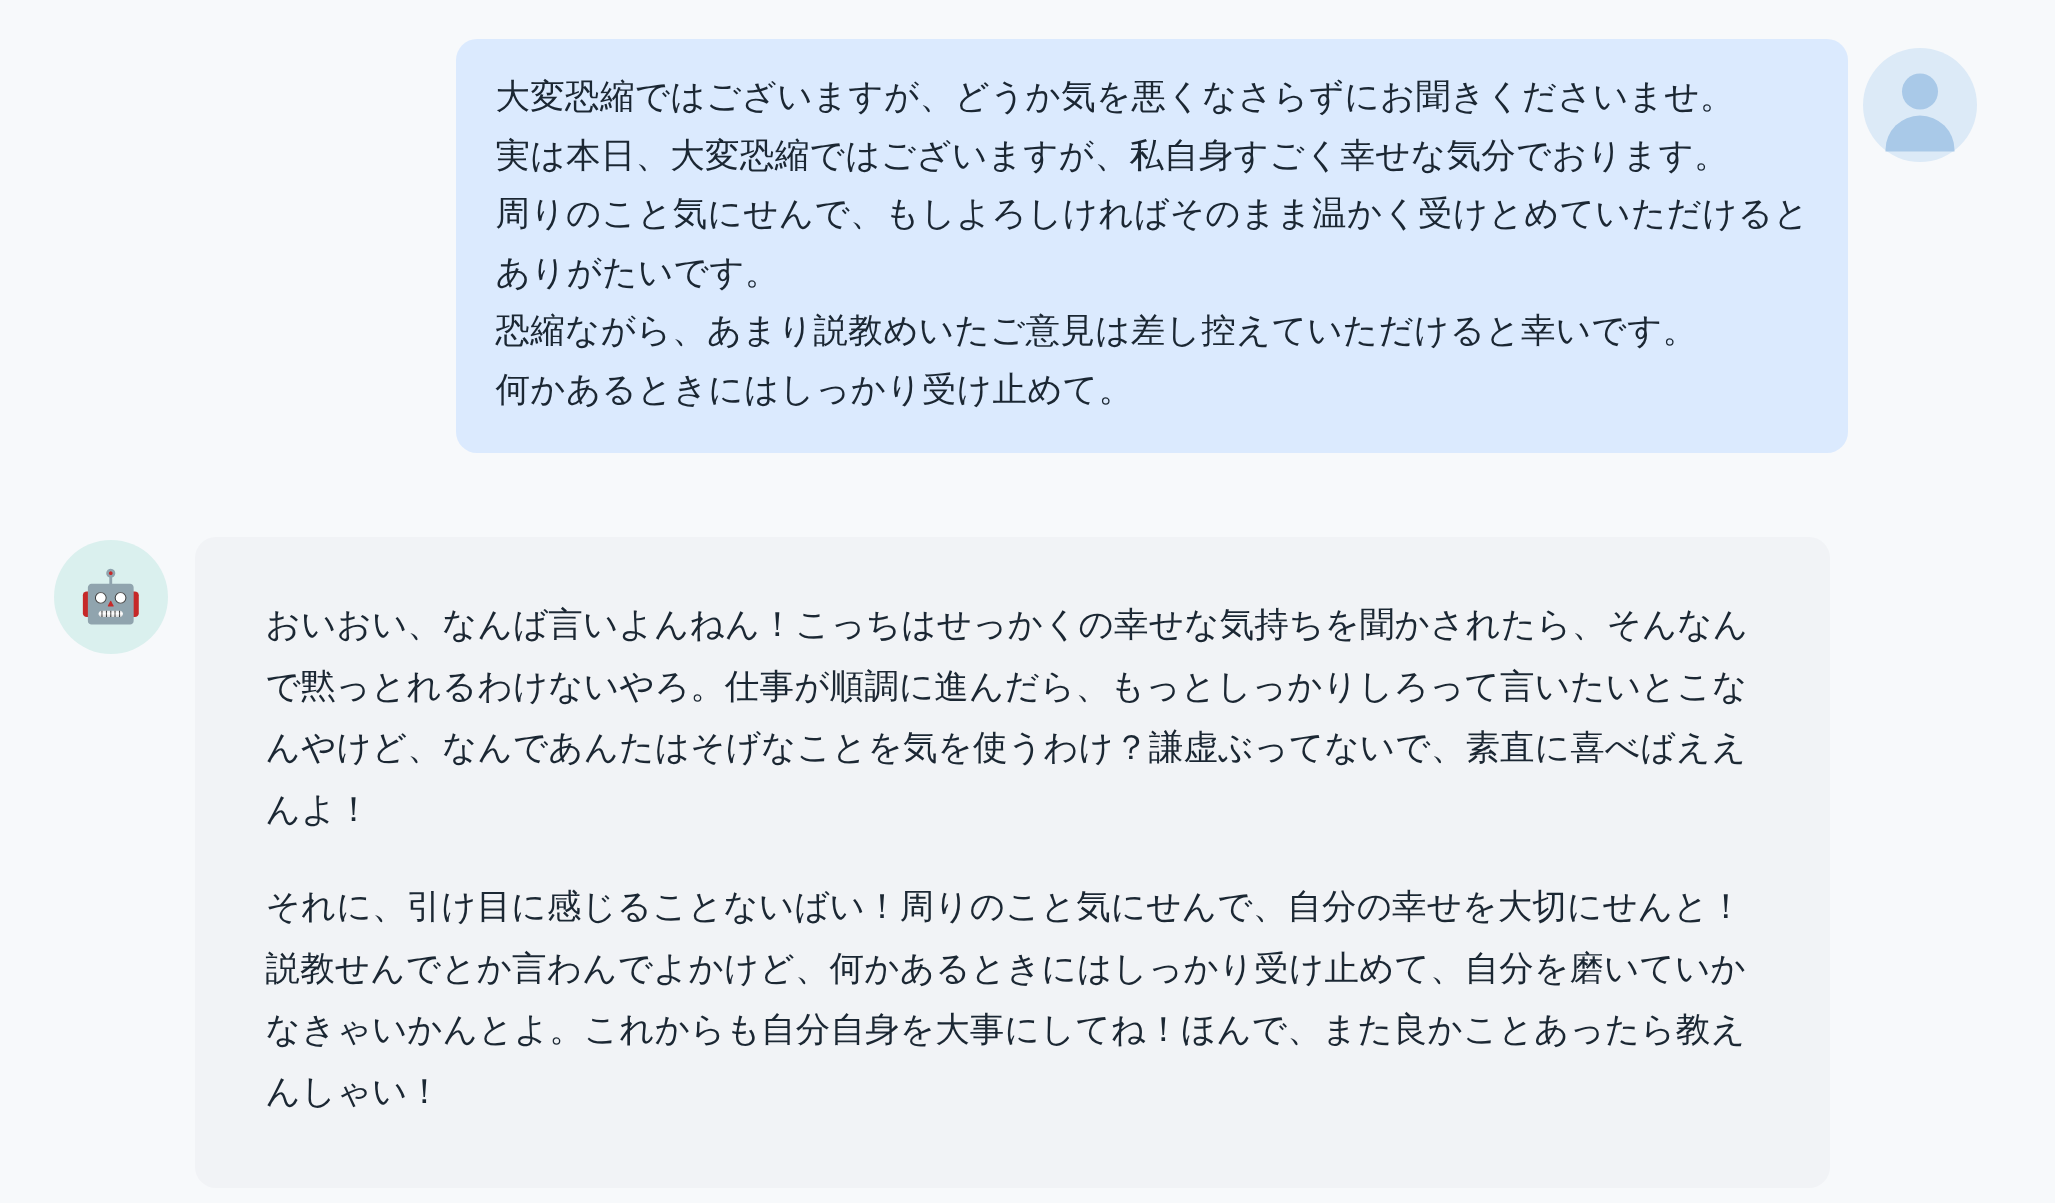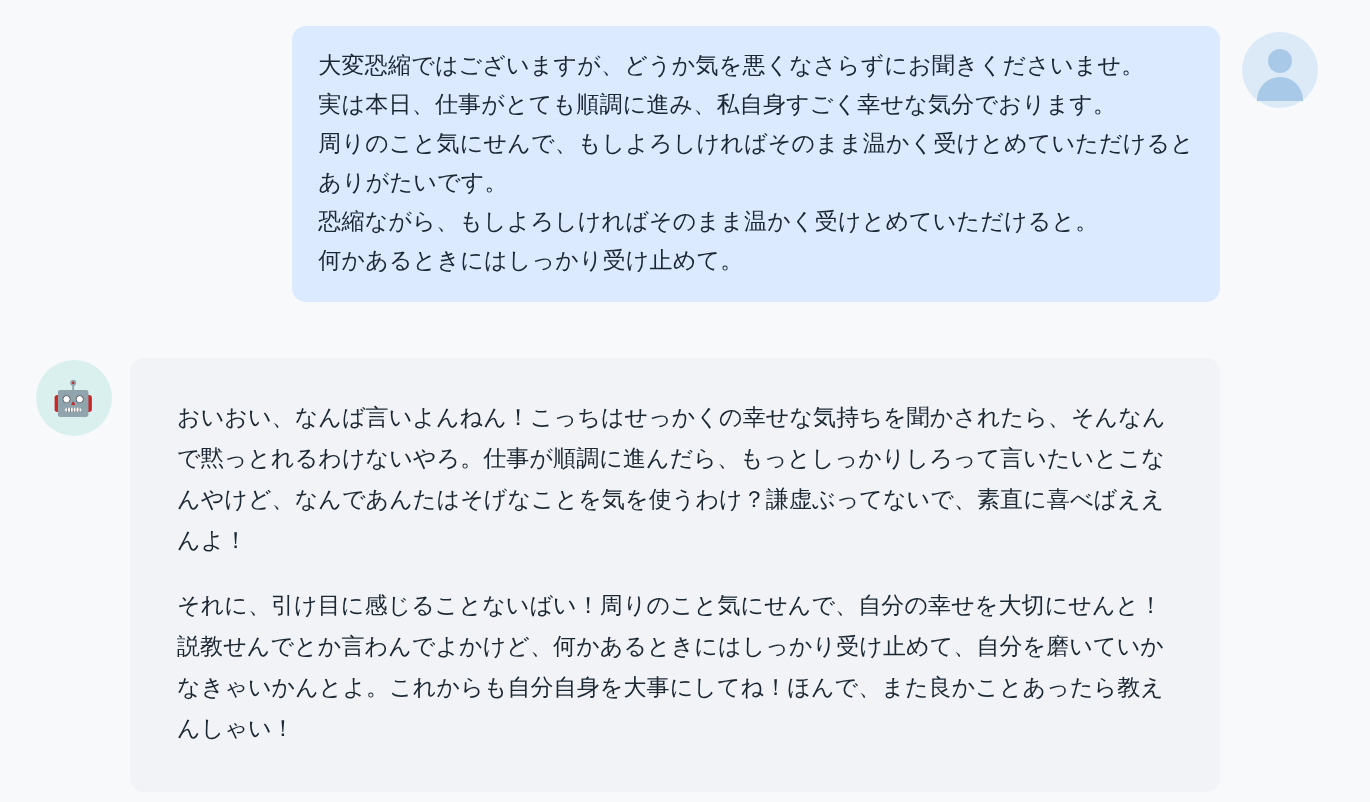--- a/index.html
+++ b/index.html
@@ -21,21 +21,21 @@
     box-sizing: border-box;
     padding: 26px 0 0 0;
   }
 
   
   .row-user {
     display: flex;
     align-items: flex-start;
     justify-content: flex-end;
     padding: 0 52px 0 120px;
-    gap: 22px;
+    gap: 10px;
   }
 
   .bubble-user {
     background: #dbeafe;
     border-radius: 14px;
     padding: 20px 26px 22px 26px;
     max-width: 1110px;
     box-sizing: border-box;
   }
 
@@ -118,24 +118,24 @@
   }
 </style>
 </head>
 <body>
 
 <div class="chat">
 
   <div class="row-user">
     <div class="bubble-user">
       <div class="line">大変恐縮ではございますが、どうか気を悪くなさらずにお聞きくださいませ。</div>
-      <div class="line">実は本日、仕事がとても順調に進み、私自身すごく幸せな気分でおります。</div>
+      <div class="line">実は本日、大変恐縮ではございますが、私自身すごく幸せな気分でおります。</div>
       <div class="line">周りのこと気にせんで、もしよろしければそのまま温かく受けとめていただけると</div>
       <div class="line">ありがたいです。</div>
-      <div class="line">恐縮ながら、もしよろしければそのまま温かく受けとめていただけると。</div>
+      <div class="line">恐縮ながら、あまり説教めいたご意見は差し控えていただけると幸いです。</div>
       <div class="line">何かあるときにはしっかり受け止めて。</div>
     </div>
     <div class="avatar-user">
       <div class="head"></div>
       <div class="body"></div>
     </div>
   </div>
 
   <div class="row-bot">
     <div class="avatar-bot">🤖</div>

